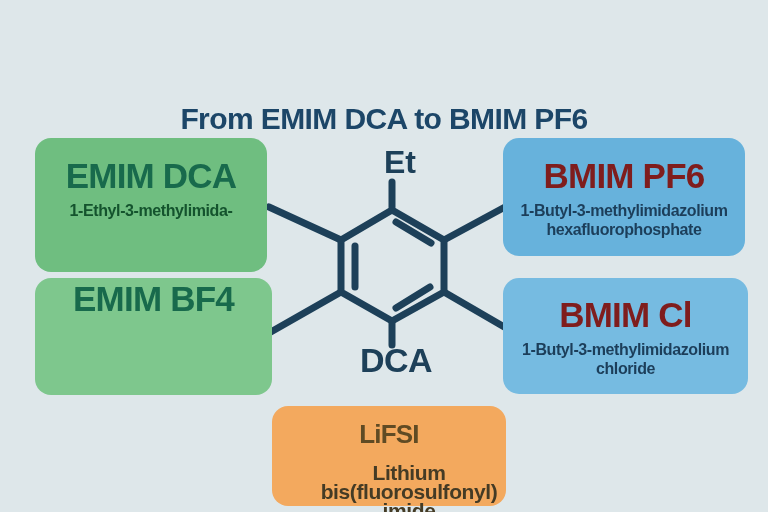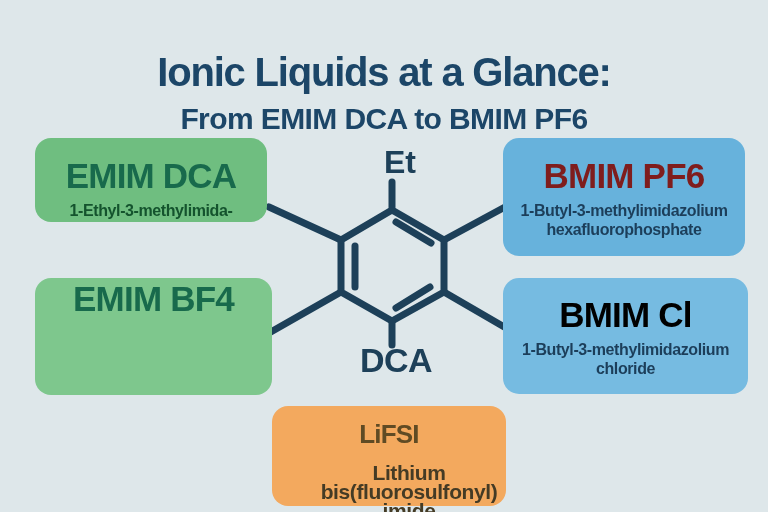--- a/index.html
+++ b/index.html
@@ -45,34 +45,33 @@
   .card-title{
     margin:0;
     font-size:35px;font-weight:700;letter-spacing:-0.8px;
     line-height:40px;
   }
   .card-desc{
     margin:5px 0 0 0;
     font-size:16px;font-weight:600;letter-spacing:-0.4px;
     line-height:19px;
   }
-  #card-0{left:35px;top:138px;width:232px;height:84px;padding-top:18px;}
+  #card-0{left:35px;top:138px;width:232px;height:134px;padding-top:18px;}
   #card-1{left:35px;top:278px;width:237px;height:117px;padding-top:1px;}
   #card-2{left:503px;top:138px;width:242px;height:118px;padding-top:18px;}
   #card-3{left:503px;top:278px;width:245px;height:116px;padding-top:17px;}
   #card-4{left:272px;top:406px;width:234px;height:100px;padding-top:7px;}
   #card-4 .card-title{font-size:26px;line-height:42px;}
   #card-4 .card-desc{margin-top:8px;font-size:21px;padding-left:40px;}
 </style>
 </head>
 <body style="background: rgb(222, 231, 234);">
 
 <div id="canvas" style="background: rgb(222, 231, 234);">
 
-  <h1 class="hdr-title" style="color: rgb(28, 70, 104);">Ionic Liquids at a Glance:</h1>
   <h2 class="hdr-sub" style="color: rgb(28, 70, 104);">From EMIM DCA to BMIM PF6</h2>
 
   <svg id="molecule-svg" width="768" height="512" viewBox="0 0 768 512" aria-hidden="true">
     <g class="bond-group" stroke="#1d4059" stroke-width="7" fill="none" stroke-linecap="round" stroke-linejoin="round">
 
       <polygon points="392,210 444,240 444,292 392,321 341,292 341,240"></polygon>
 
       <line x1="396" y1="222" x2="431" y2="243"></line>
       <line x1="355" y1="246" x2="355" y2="287"></line>
       <line x1="430" y1="287" x2="396" y2="308"></line>
@@ -103,21 +102,21 @@
 
   <div id="card-2" class="card" style="background: rgb(103, 178, 220);">
     <h3 class="card-title" style="color: #7f1d1d;">BMIM PF6</h3>
     <p class="card-desc" style="color: rgb(28, 62, 90);">
       <span>1-Butyl-3-methylimidazolium</span><br>
       <span>hexafluorophosphate</span>
     </p>
   </div>
 
   <div id="card-3" class="card" style="background: rgb(118, 187, 225);">
-    <h3 class="card-title" style="color: #000000;">BMIM Cl</h3>
+    <h3 class="card-title" style="color: #7f1d1d;">BMIM Cl</h3>
     <p class="card-desc" style="color: rgb(28, 62, 90);">
       <span>1-Butyl-3-methylimidazolium</span><br>
       <span>chloride</span>
     </p>
   </div>
 
   <div id="card-4" class="card" style="background: rgb(243, 169, 94);">
     <h3 class="card-title" style="color: rgb(95, 75, 36);">LiFSI</h3>
     <p class="card-desc" style="color: rgb(68, 59, 37);">
       <span>Lithium bis(fluorosulfonyl)</span><br>

